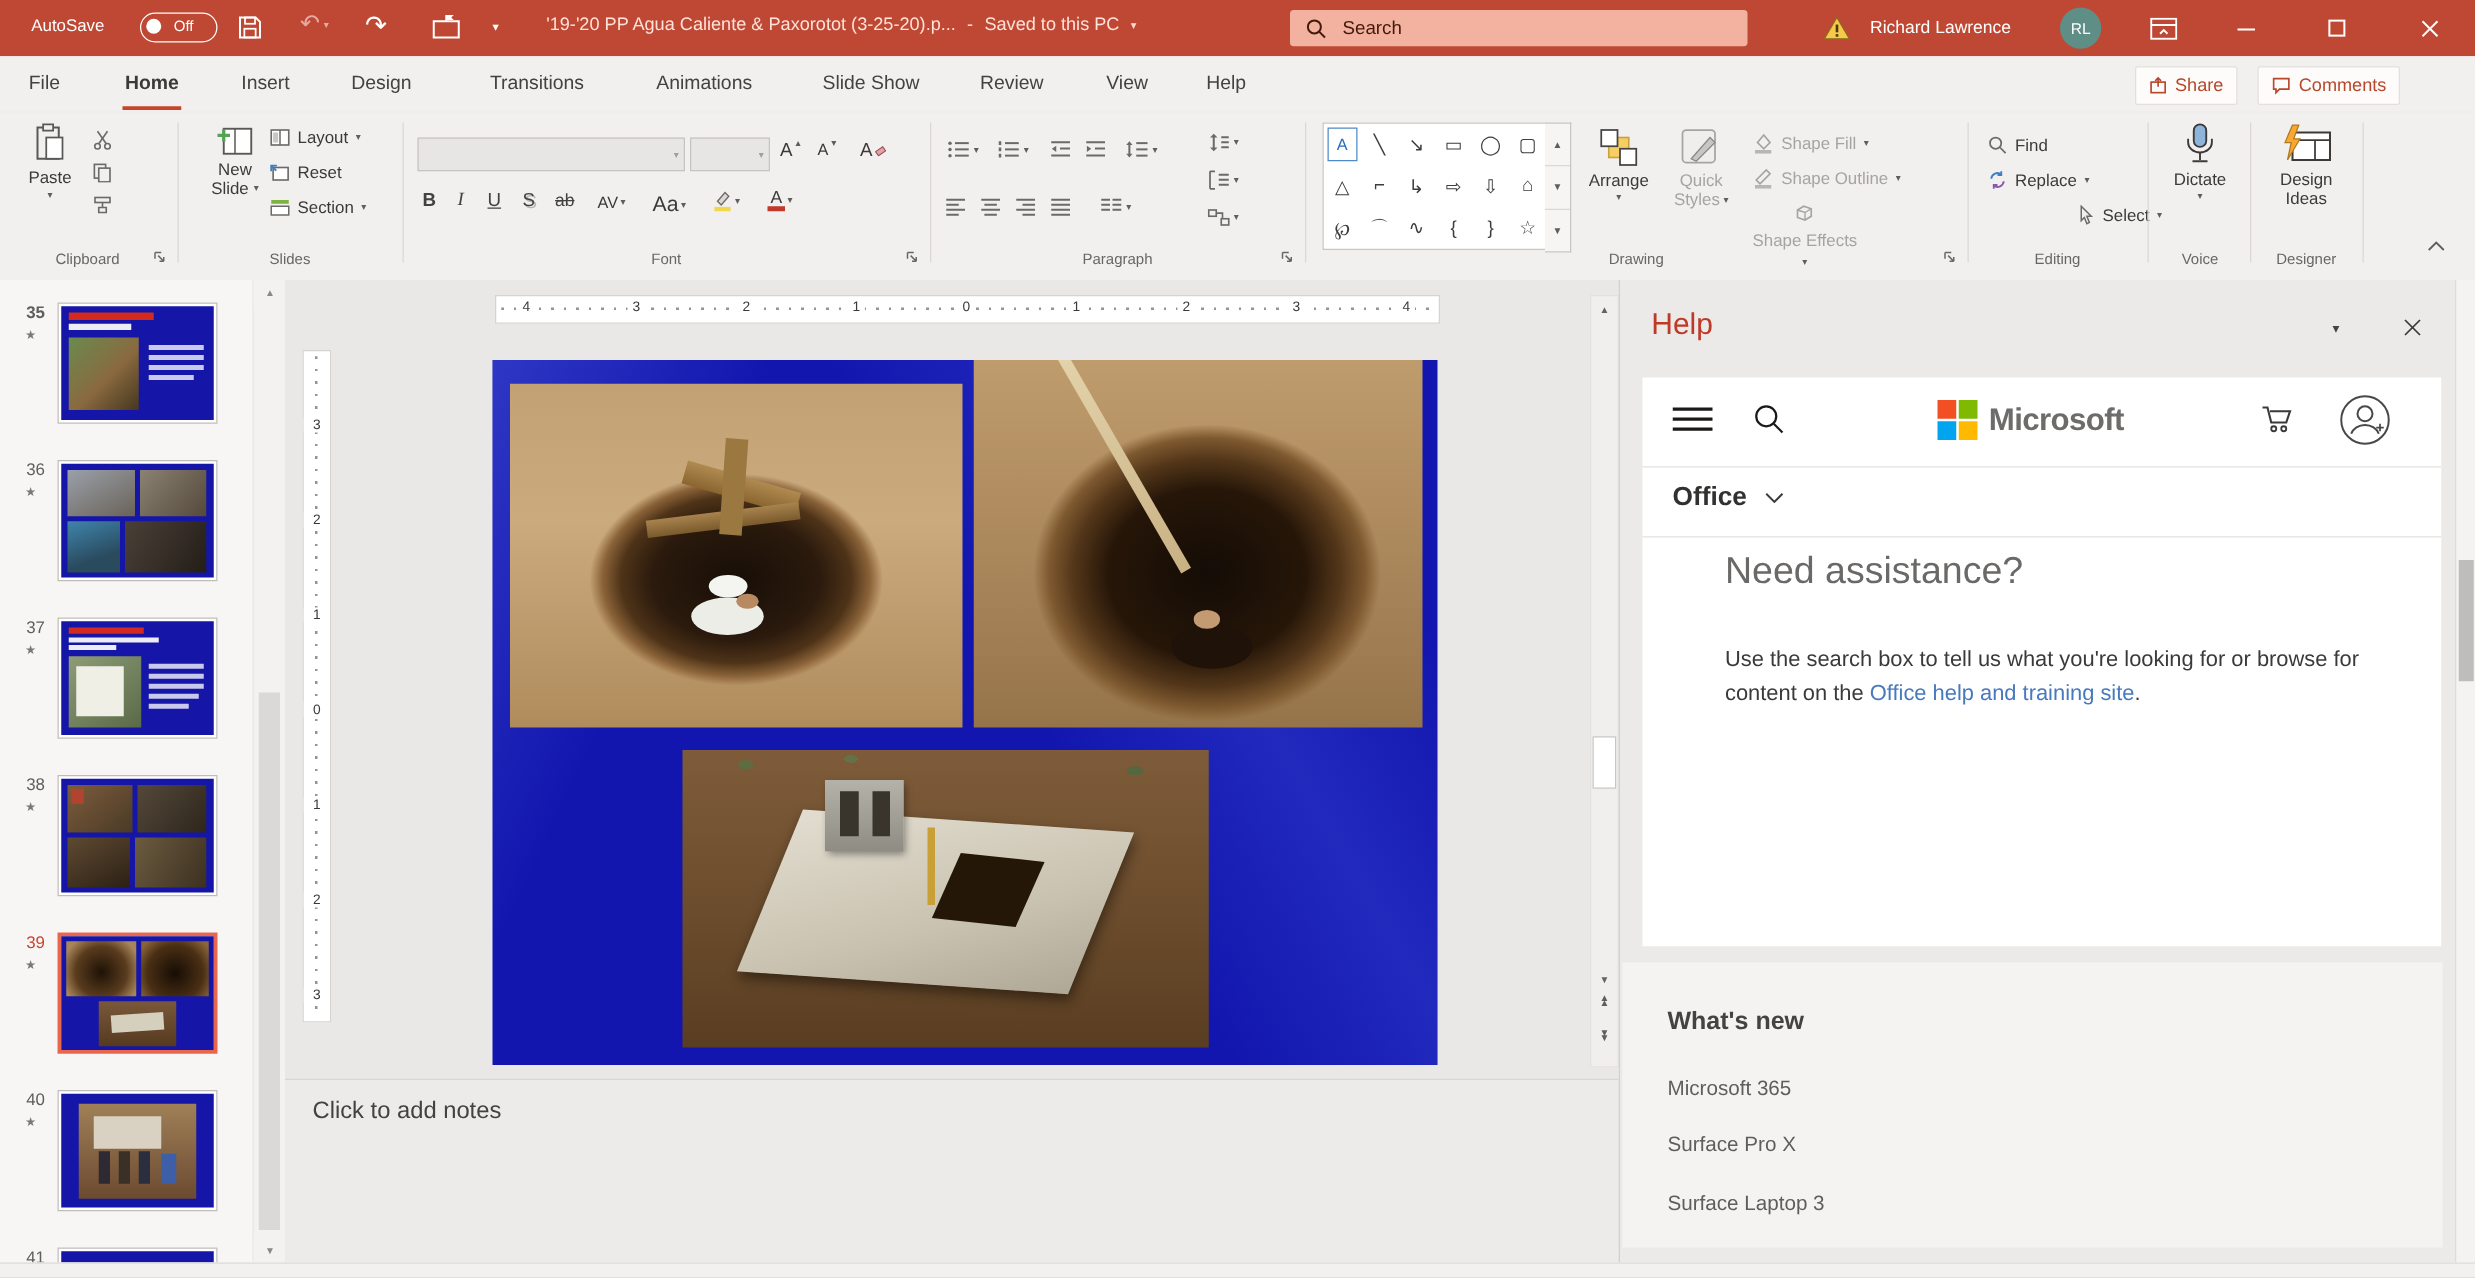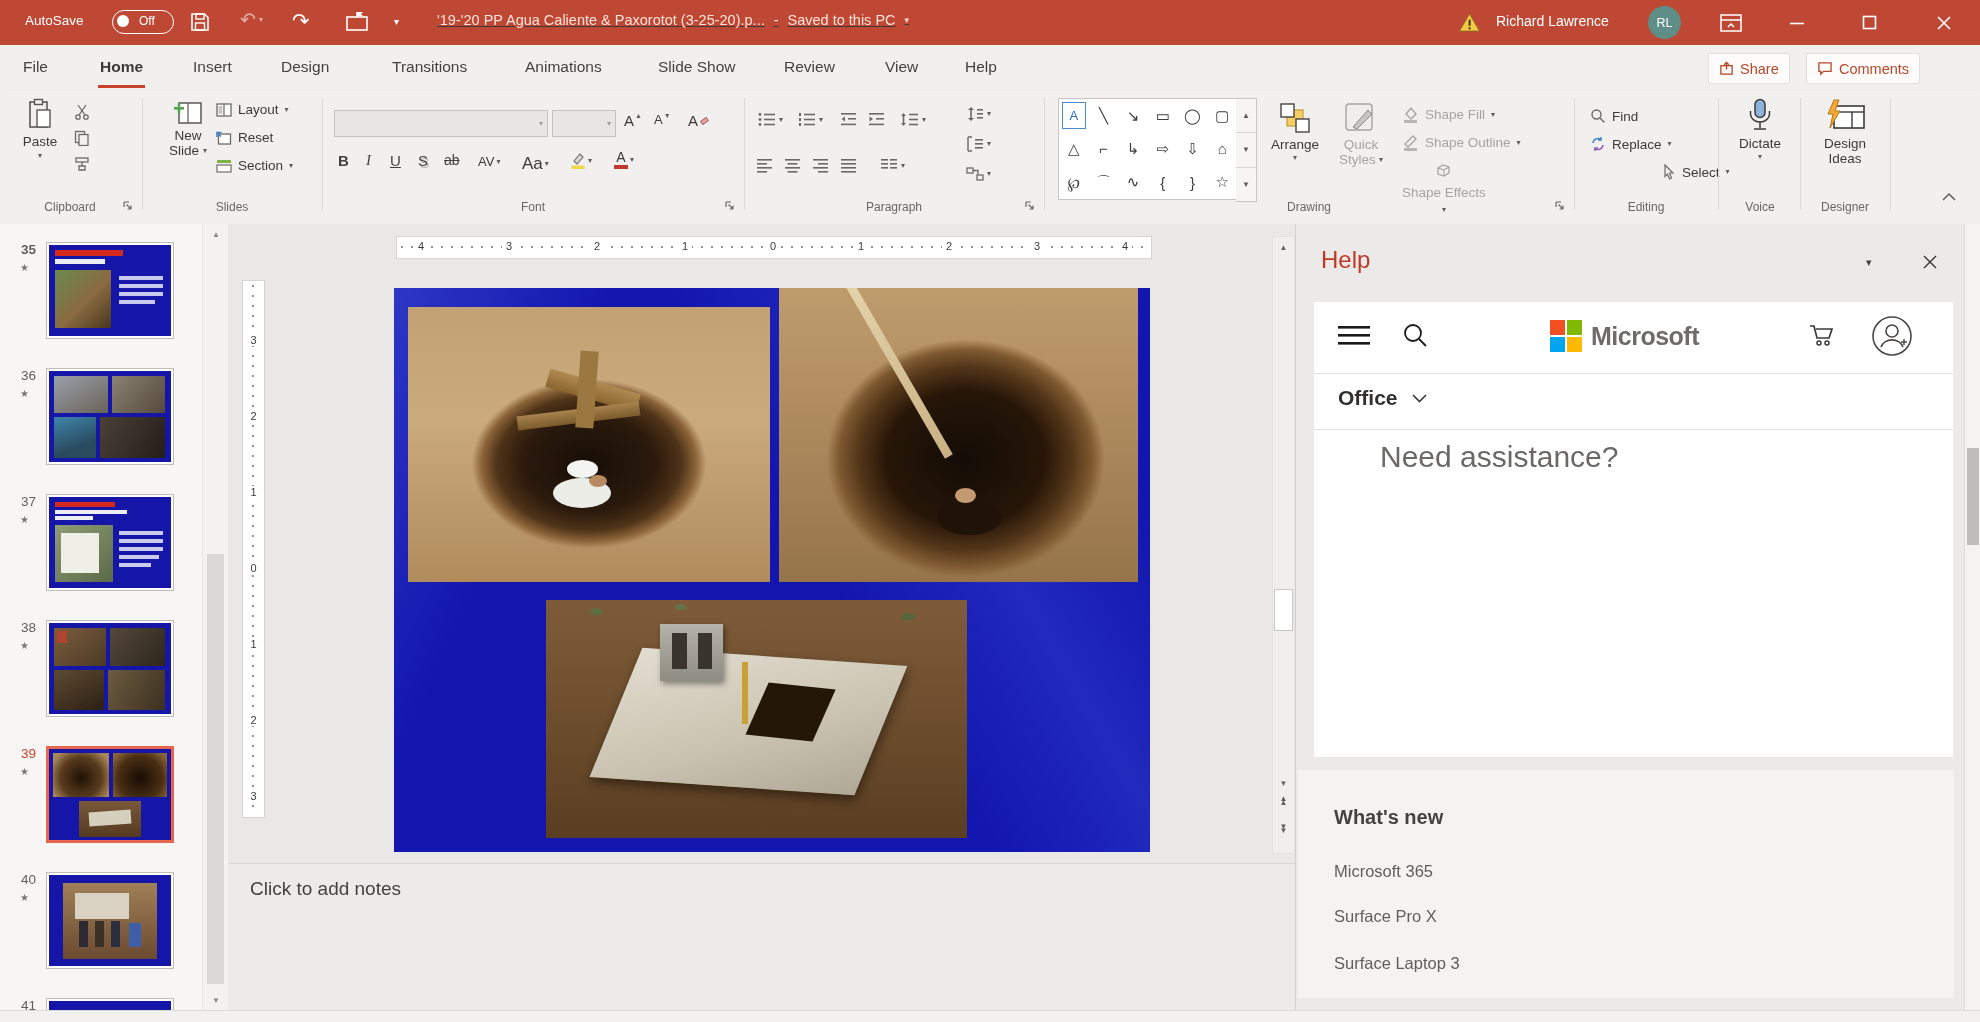--- a/index.html
+++ b/index.html
@@ -132,27 +132,34 @@
     </div>
     <div class="ab" style="left:344px;top:9px;">
       <svg width="26" height="26" viewBox="0 0 26 26">
         <rect x="3" y="8" width="20" height="13" fill="none" stroke="#fff" stroke-width="1.6"></rect>
         <line x1="13" y1="3" x2="13" y2="8" stroke="#fff" stroke-width="1.6"></line>
         <path d="M13 3 h6 l-2 2 2 2 h-6 Z" fill="#fff"></path>
       </svg>
     </div>
     <span class="ab" style="left:394px;top:16px;color:#fff;font-size:10px;">▾</span>
 
-    <div class="ab flex" style="left:437px;top:12px;gap:9px;text-decoration:underline;">
+    <div class="ab flex" style="left:437px;top:12px;gap:9px;">
       <span class="ttext">'19-'20 PP Agua Caliente &amp; Paxorotot (3-25-20).p...</span>
       <span class="ttext">-</span>
       <span class="ttext">Saved to this PC</span>
       <span style="color:#FFD9CE;font-size:9px;">▾</span>
     </div>
 
+    <div id="tb-search" class="ab">
+      <svg width="18" height="18" viewBox="0 0 18 18" style="margin-left:12px;">
+        <circle cx="7.5" cy="7.5" r="5.2" fill="none" stroke="#43190C" stroke-width="1.6"></circle>
+        <line x1="11.5" y1="11.5" x2="16" y2="16" stroke="#43190C" stroke-width="1.6"></line>
+      </svg>
+      <span class="ph">Search</span>
+    </div>
 
     <div class="ab" style="left:1458px;top:12px;">
       <svg width="23" height="21" viewBox="0 0 24 22">
         <path d="M12 2 L22.5 20 H1.5 Z" fill="#F7C948" stroke="#8A6D1F" stroke-width="1"></path>
         <rect x="11" y="8" width="2.2" height="6.5" fill="#4A3A10"></rect>
         <rect x="11" y="16" width="2.2" height="2.2" fill="#4A3A10"></rect>
       </svg>
     </div>
     <span class="ab t" style="left:1496px;top:13px;font-size:14px;">Richard Lawrence</span>
     <div class="ab avatar" style="left:1648px;top:6px;">
@@ -820,20 +827,21 @@
 
       <div class="ab flex" style="left:24px;top:84px;gap:14px;">
         <span style="font-size:21px;font-weight:bold;color:#323130;">Office</span>
         <svg width="15" height="9" viewBox="0 0 15 9">
           <path d="M1 1 L7.5 7.5 L14 1" fill="none" stroke="#3B3A39" stroke-width="1.6"></path>
         </svg>
       </div>
       <div class="hdiv" style="top:127px;"></div>
 
       <span id="hp-heading">Need assistance?</span>
+      <p id="hp-body"><span>Use the search box to tell us what you're looking for or browse for content on the </span><a href="#">Office help and training site</a><span>.</span></p>
     </div>
 
     <div class="wncard">
       <h3>What's new</h3>
       <span class="wnitem" style="top:92px;">Microsoft 365</span>
       <span class="wnitem" style="top:137px;">Surface Pro X</span>
       <span class="wnitem" style="top:184px;">Surface Laptop 3</span>
     </div>
   </div>
 

